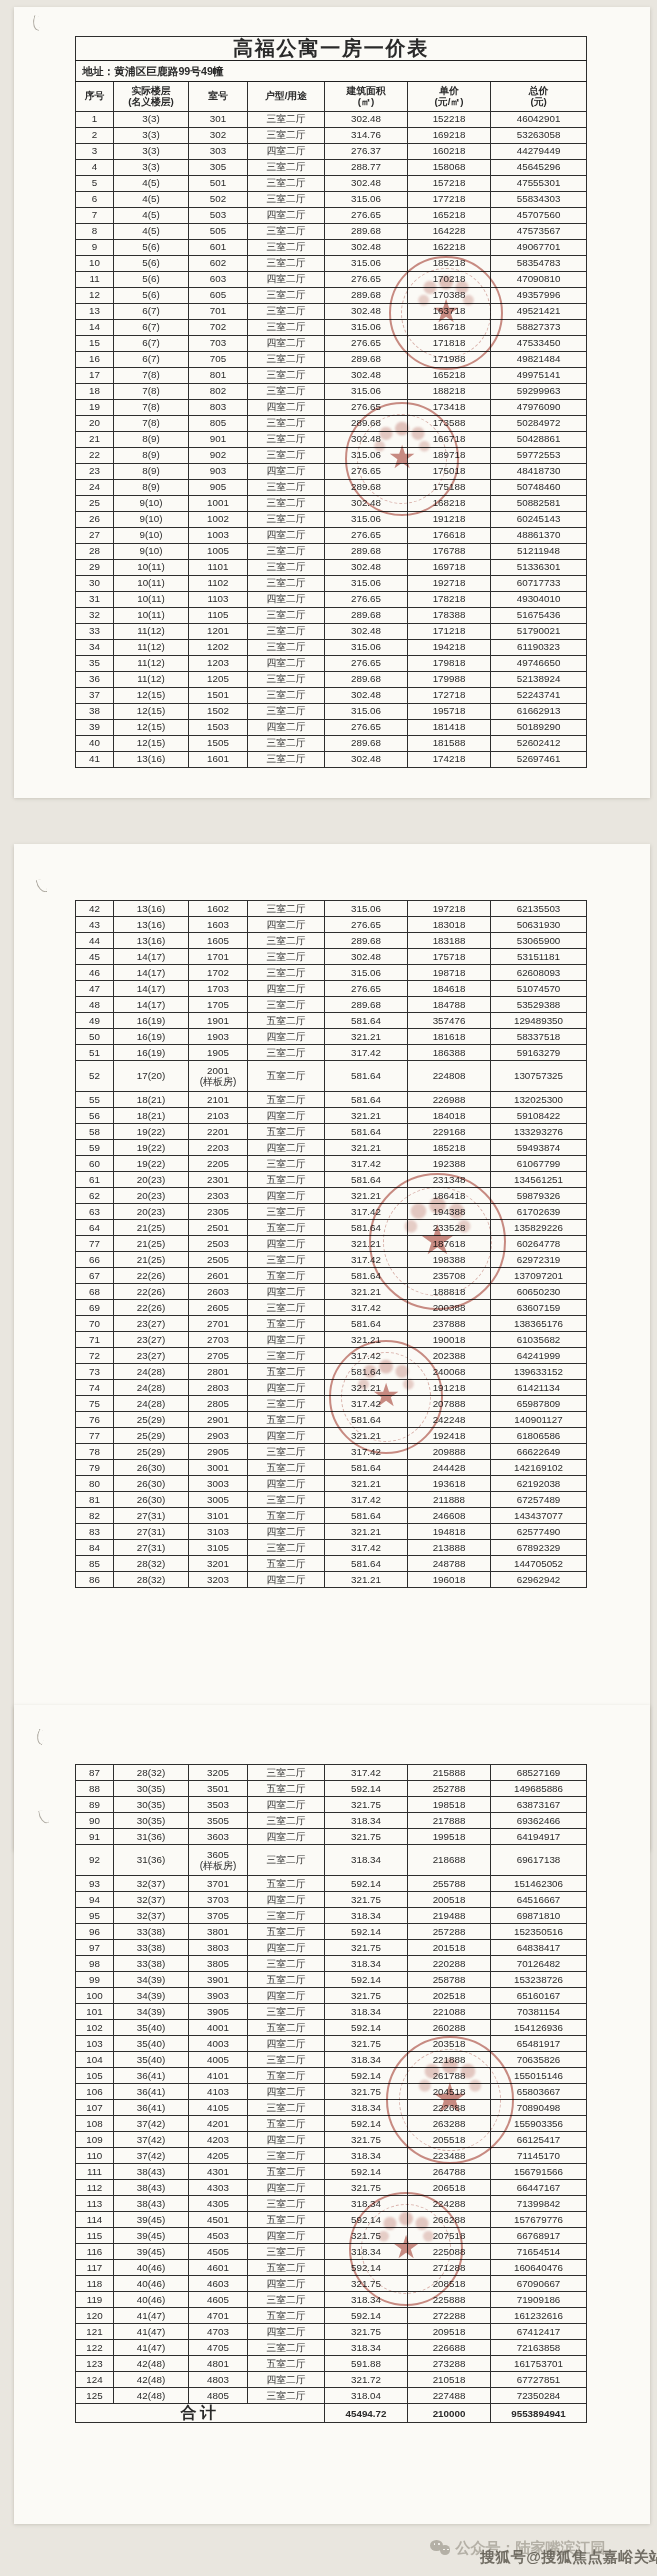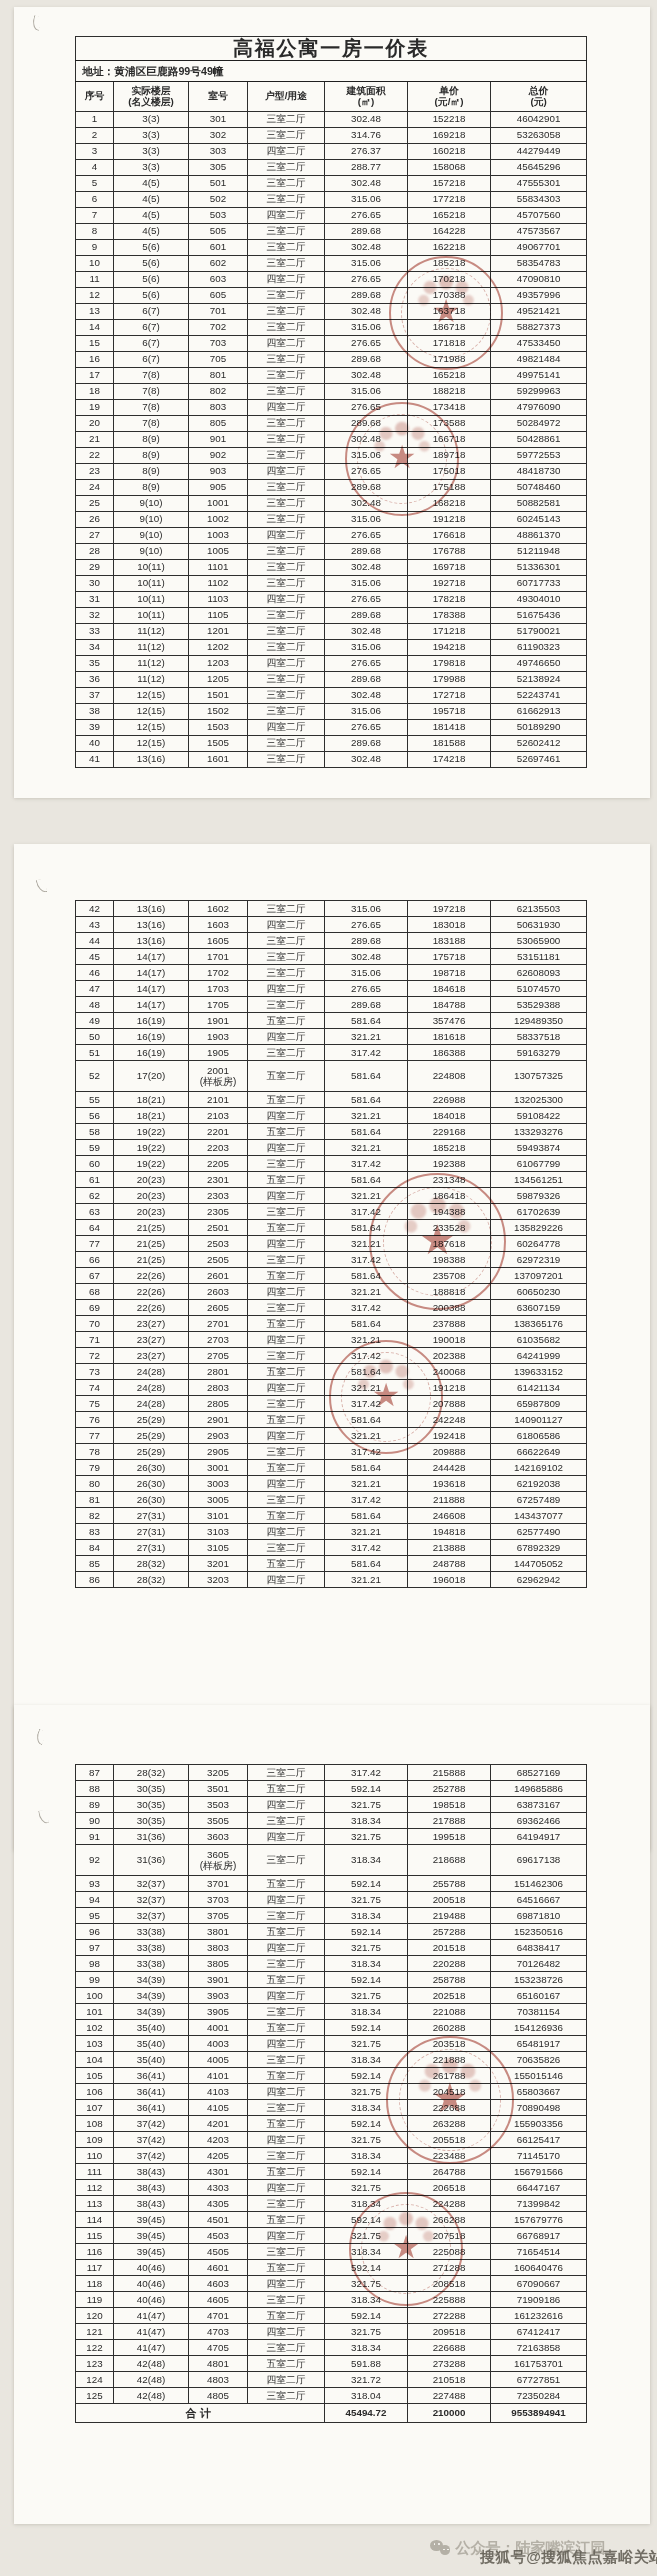--- a/index.html
+++ b/index.html
@@ -41,21 +41,21 @@
     height:19.5px;text-align:left;font-weight:bold;font-size:10.7px;
     padding-left:6.2px;border-bottom:1.8px solid #1f1f1f;
   }
   tr.header-row th{
     height:29px;font-size:9.8px;font-weight:bold;
     white-space:pre-line;
   }
   tr.tall td{height:30px;margin-top:20px;}
   td .sub{font-size:10px;line-height:1;}
   tr.total-row td{height:18px;font-weight:bold;}
-  tr.total-row td.tlabel{font-size:11px;letter-spacing:3.6px;}
+  tr.total-row td.tlabel{font-size:16px;letter-spacing:3.6px;}
 
   
   .stamp{
     position:absolute;border-radius:50%;
     border:2.7px solid rgba(158,48,35,.55);
     pointer-events:none;z-index:5;
     mix-blend-mode:multiply;
   }
   .stamp::before{
     content:"";position:absolute;inset:9%;

